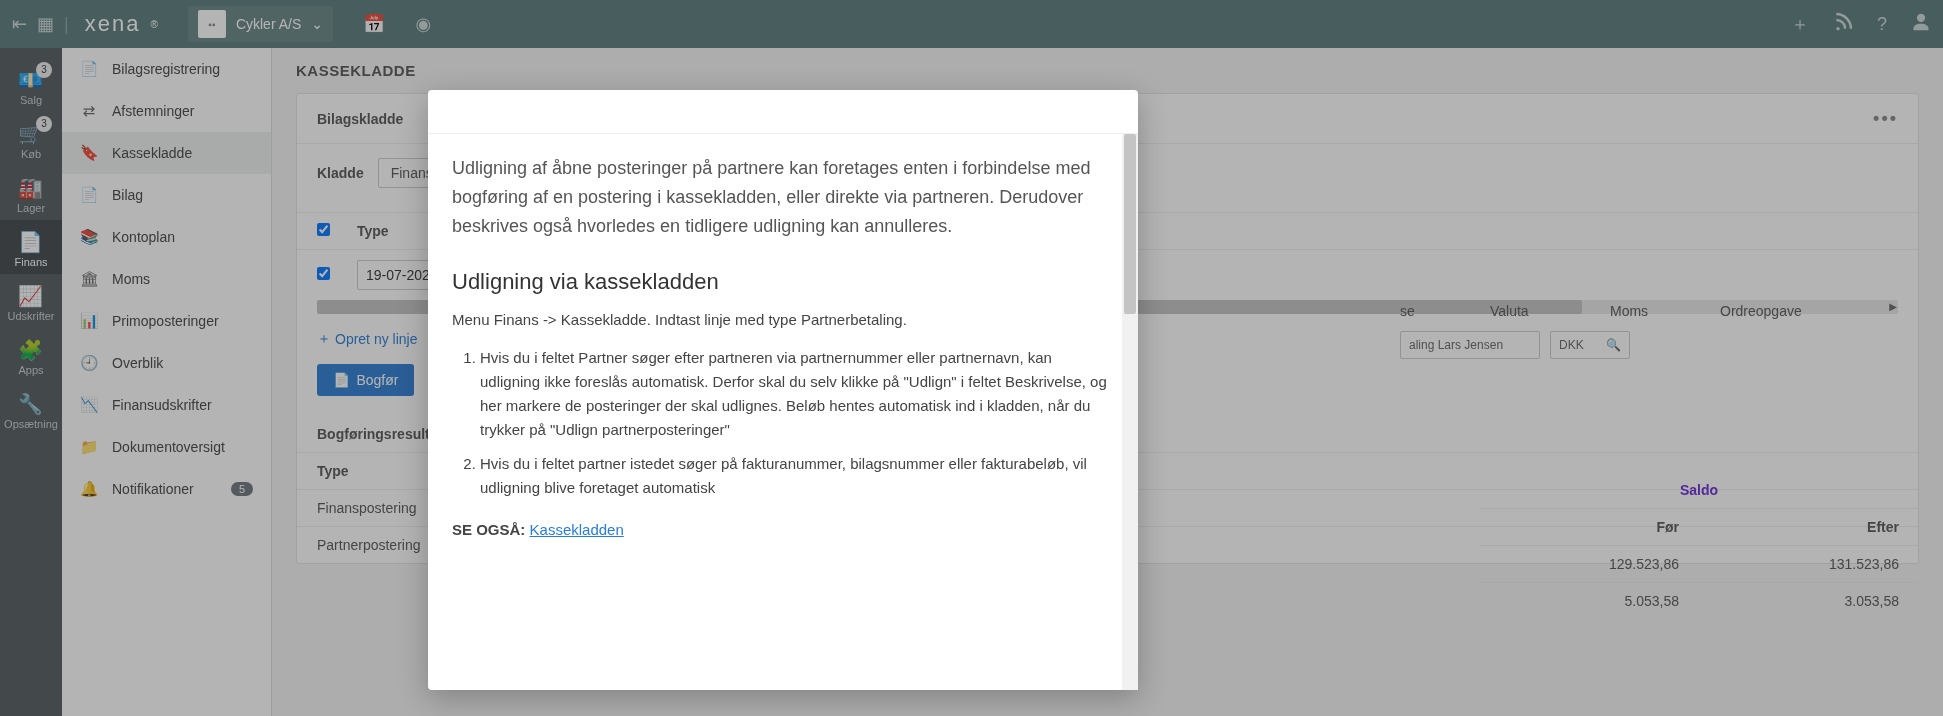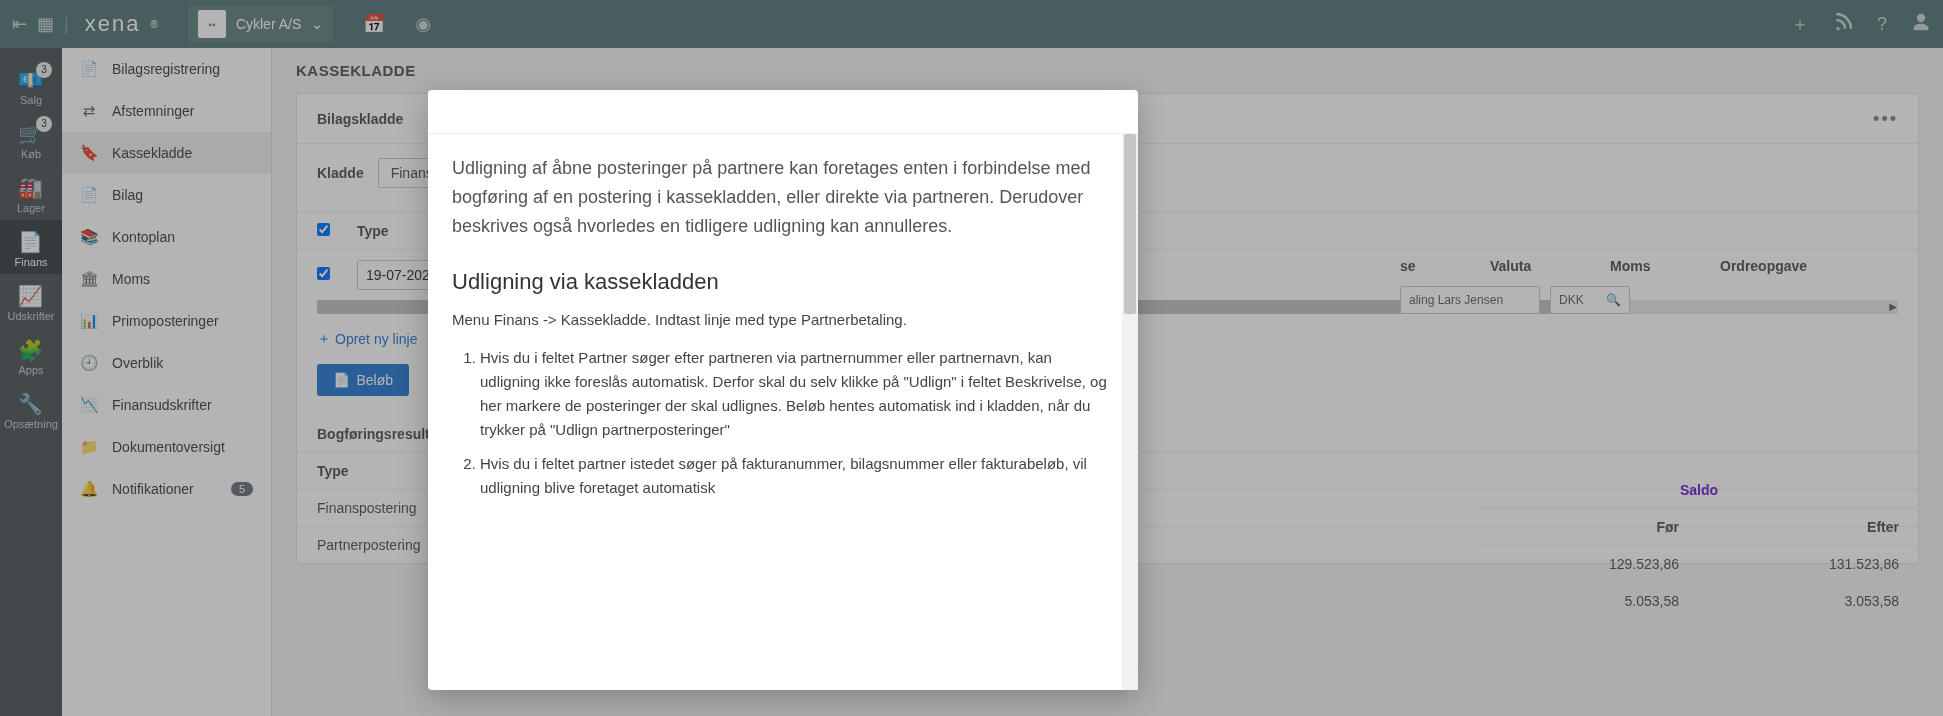--- a/index.html
+++ b/index.html
@@ -77,21 +77,21 @@
 .modal-body ol { padding-left: 28px; margin-bottom: 18px; }
 .modal-body ol li { margin-bottom: 10px; font-size: 15px; }
 .modal-body .see-also { font-size: 15px; }
 .modal-body .see-also strong { font-weight: 700; }
 .modal-body .see-also a { color: #2b7cd3; text-decoration: underline; }
 .modal-scrollbar { position: absolute; right: 0; top: 44px; bottom: 0; width: 16px; background: #f1f1f1; }
 .modal-scrollthumb { position: absolute; top: 0; left: 2px; right: 2px; height: 180px; background: #c4c4c4; border-radius: 2px; }
 
 
 .right-cols { position: absolute; left: 1128px; top: 210px; right: 24px; }
-.right-header-row { display: flex; font-weight: 700; color: #555; padding-bottom: 12px; }
+.right-header-row { display: flex; font-weight: 400; color: #555; padding-bottom: 12px; margin-top: 45px; }
 .rh-se { width: 60px; }
 .rh-valuta { width: 120px; }
 .rh-moms { width: 110px; }
 .rh-ordre { flex: 1; }
 .right-data-row { display: flex; align-items: center; gap: 10px; }
 .right-data-row .inp { border: 1px solid #ccc; padding: 6px 8px; border-radius: 2px; background: #fff; color: #666; font-size: 12px; }
 .descw { width: 140px; overflow: hidden; white-space: nowrap; }
 .valw { width: 80px; display: flex; justify-content: space-between; align-items: center; gap: 10px; }
 .under-link { color: #2b7cd3; font-size: 13px; margin-top: 4px; }
 </style>
@@ -246,21 +246,21 @@
 
       <div class="actions-row">
         <div class="link-btn">
           <span>＋</span>
           <span>Opret ny linje</span>
         </div>
       </div>
       <div class="actions-row" style="padding-top:0;">
         <div class="btn-primary">
           <span>📄</span>
-          <span>Beløb</span>
+          <span>Bogfør</span>
         </div>
       </div>
 
       <div class="result-header">
         <div class="r-label">Bogføringsresulta</div>
       </div>
       <table class="tbl">
         <tbody>
             <tr>
           <th>Type</th>
@@ -319,17 +319,21 @@
 <div class="modal">
   <div class="modal-topstrip"></div>
   <div class="modal-body">
     <p class="intro">Udligning af åbne posteringer på partnere kan foretages enten i forbindelse med bogføring af en postering i kassekladden, eller direkte via partneren. Derudover beskrives også hvorledes en tidligere udligning kan annulleres.</p>
     <h2>Udligning via kassekladden</h2>
     <p class="sub">Menu Finans -&gt; Kassekladde. Indtast linje med type Partnerbetaling.</p>
     <ol>
       <li>Hvis du i feltet Partner søger efter partneren via partnernummer eller partnernavn, kan udligning ikke foreslås automatisk. Derfor skal du selv klikke på "Udlign" i feltet Beskrivelse, og her markere de posteringer der skal udlignes. Beløb hentes automatisk ind i kladden, når du trykker på "Udlign partnerposteringer"</li>
       <li>Hvis du i feltet partner istedet søger på fakturanummer, bilagsnummer eller fakturabeløb, vil udligning blive foretaget automatisk</li>
     </ol>
+    <p class="see-also">
+      <strong>SE OGSÅ:</strong>
+      <a href="#">Kassekladden</a>
+    </p>
   </div>
   <div class="modal-scrollbar">
     <div class="modal-scrollthumb"></div>
   </div>
 </div>
 
 </body></html>

